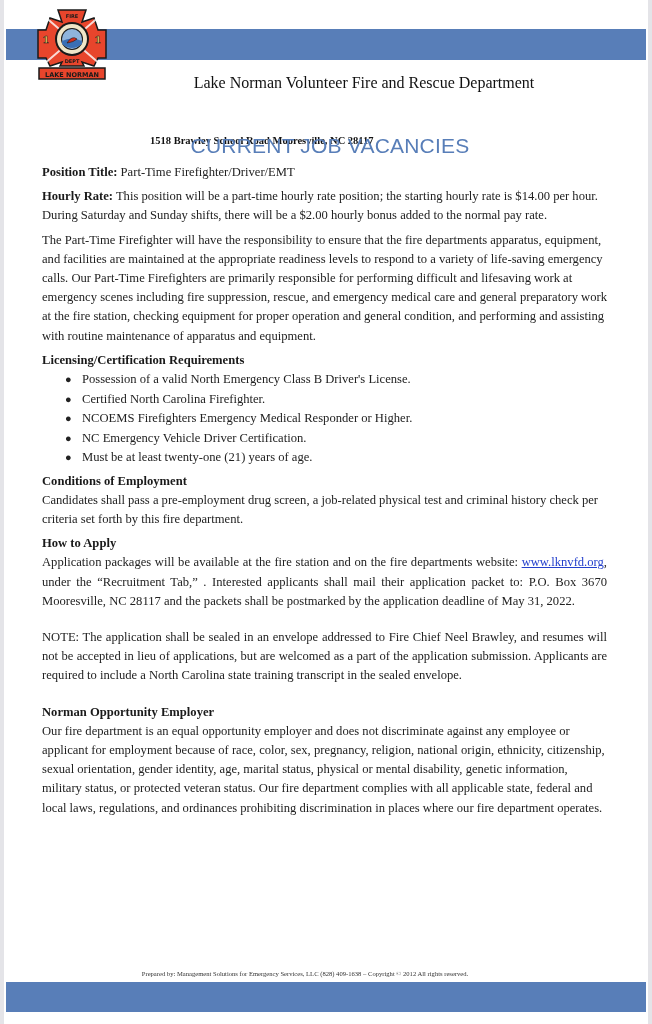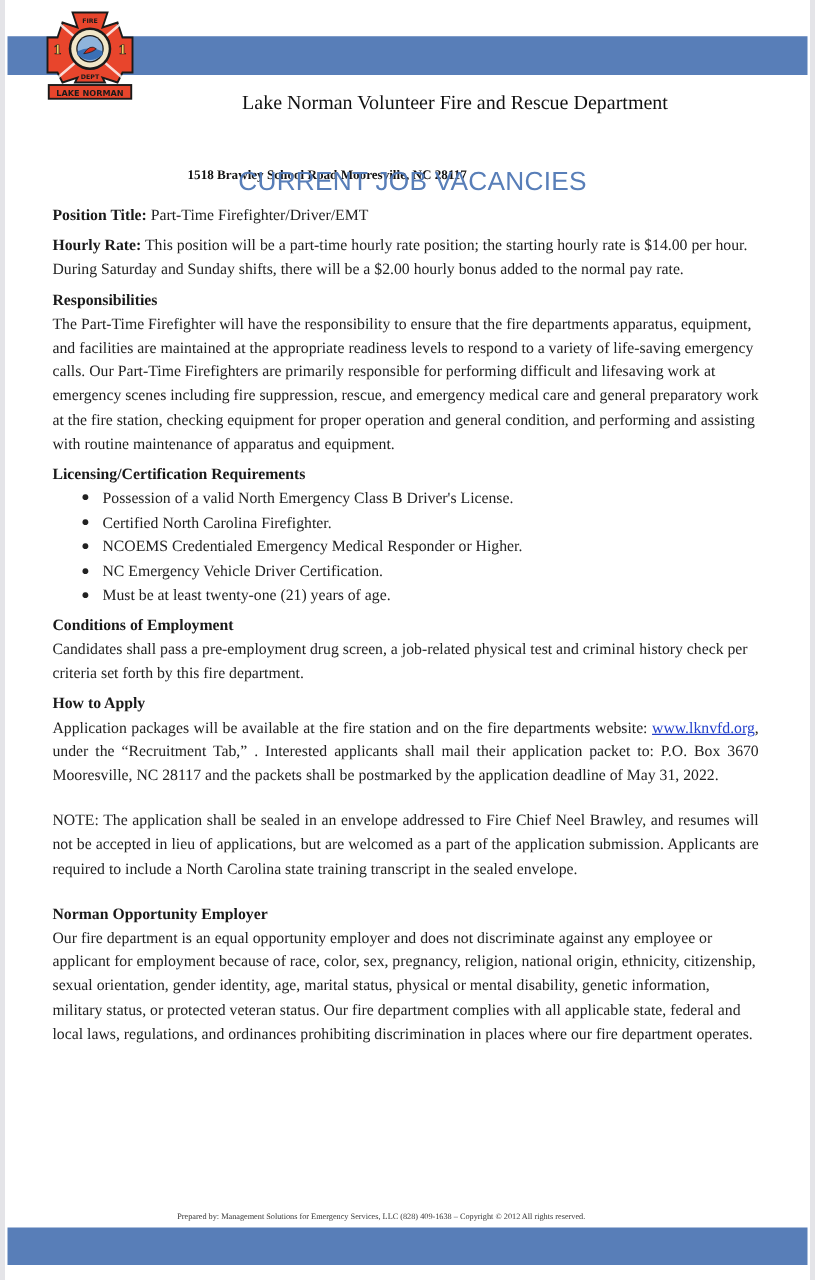--- a/index.html
+++ b/index.html
@@ -84,28 +84,27 @@
     <span class="label">Position Title:</span>
     <span>Part-Time Firefighter/Driver/EMT</span>
   </p>
 
   <p class="para">
     <span class="label">Hourly Rate:</span>
     <span>This position will be a part-time hourly rate position; the starting hourly rate is $14.00 per hour. During Saturday and Sunday shifts, there will be a $2.00 hourly bonus added to the normal pay rate.</span>
   </p>
 
 
-  <div class="section-title">Responsibilities</div>
   <p class="para">The Part-Time Firefighter will have the responsibility to ensure that the fire departments apparatus, equipment, and facilities are maintained at the appropriate readiness levels to respond to a variety of life-saving emergency calls. Our Part-Time Firefighters are primarily responsible for performing difficult and lifesaving work at emergency scenes including fire suppression, rescue, and emergency medical care and general preparatory work at the fire station, checking equipment for proper operation and general condition, and performing and assisting with routine maintenance of apparatus and equipment.</p>
 
   <div class="section-title">Licensing/Certification Requirements</div>
   <ul class="reqs">
     <li><span class="bullet">●</span><span>Possession of a valid North Emergency Class B Driver's License.</span></li>
     <li><span class="bullet">●</span><span>Certified North Carolina Firefighter.</span></li>
-    <li><span class="bullet">●</span><span>NCOEMS Credentialed Emergency Medical Responder or Higher.</span></li>
+    <li><span class="bullet">●</span><span>NCOEMS Firefighters Emergency Medical Responder or Higher.</span></li>
     <li><span class="bullet">●</span><span>NC Emergency Vehicle Driver Certification.</span></li>
     <li><span class="bullet">●</span><span>Must be at least twenty-one (21) years of age.</span></li>
   </ul>
 
   <div class="section-title">Conditions of Employment</div>
   <p class="para">Candidates shall pass a pre-employment drug screen, a job-related physical test and criminal history check per criteria set forth by this fire department.</p>
 
   <div class="section-title">How to Apply</div>
   <p class="para justify">
     <span>Application packages will be available at the fire station and on the fire departments website: </span><a class="link" href="#">www.lknvfd.org</a><span>, under the “Recruitment Tab,” . Interested applicants shall mail their application packet to: P.O. Box 3670 Mooresville, NC 28117 and the packets shall be postmarked by the application deadline of May 31, 2022.</span>

